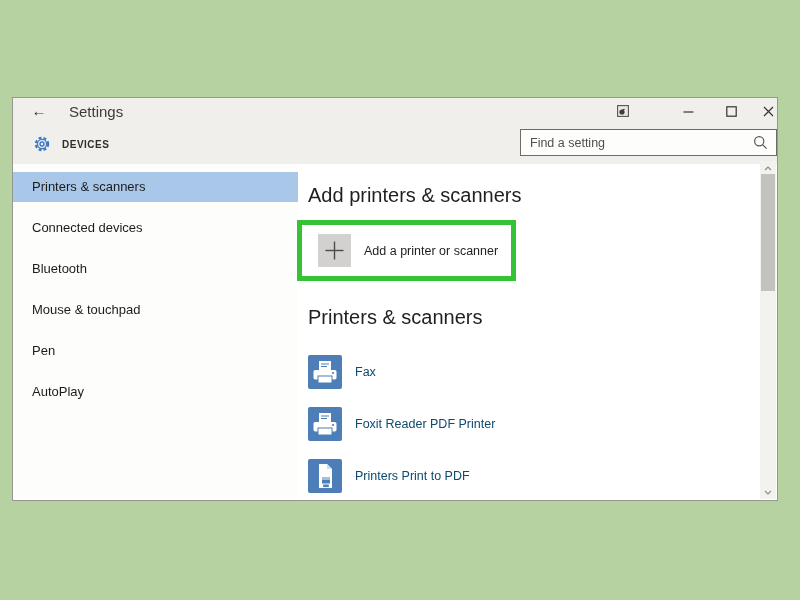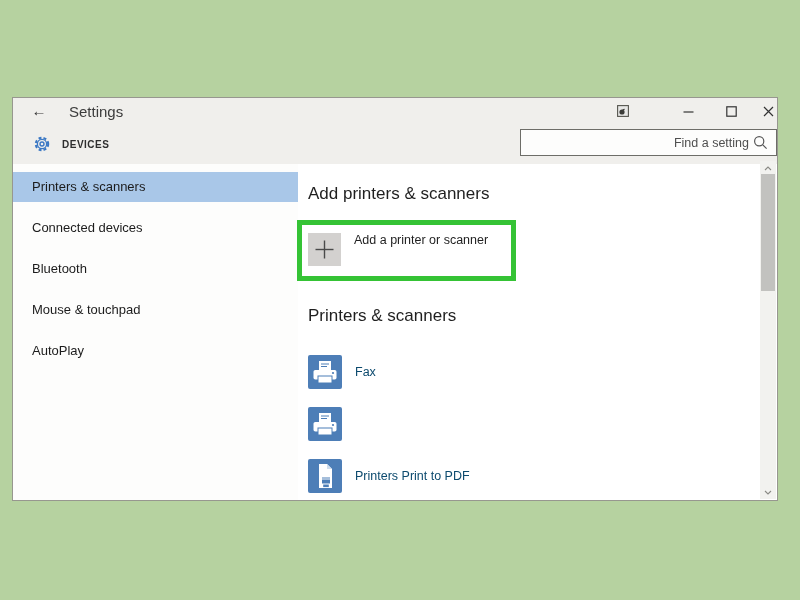--- a/index.html
+++ b/index.html
@@ -26,40 +26,40 @@
          align-items:center; justify-content:center; }
   .ctl-min { left:659px; } .ctl-max { left:702px; } .ctl-close { left:739px; }
 
   .page-head { position:absolute; left:20px; top:35px; height:22px; display:flex; align-items:center; gap:11px; }
   .page-title { font-size:10px; font-weight:600; letter-spacing:0.5px; color:#2e2e2e; }
 
   .searchbox { position:absolute; left:507px; top:31px; width:257px; height:27px;
                background:#fdfdfc; border:1px solid #6d6d68; display:flex; align-items:center; }
   .searchbox input { flex:1; border:none; outline:none; background:transparent;
                      font-family:"Liberation Sans", sans-serif; font-size:12.5px; color:#444;
-                     padding:0 4px 0 9px;text-align:right; }
+                     padding:0 4px 0 9px; }
   .searchbox input::placeholder { color:#4f4f4f; opacity:1; }
   .search-glyph { width:15px; height:15px; margin-right:8px; flex:0 0 auto; }
 
   
   .sidebar { position:absolute; left:0; top:66px; width:285px; bottom:0; background:#fdfdfc; padding-top:8px; }
   .side-item { height:30px; line-height:30px; margin-bottom:11px; padding-left:19px;
                font-size:13px; color:#1c1c1c; cursor:default; white-space:nowrap; }
   .side-item.selected { background:#a9c7e8; }
 
   
   .main { position:absolute; left:285px; top:66px; right:17px; bottom:0; background:#fff; }
-  .h-section { position:absolute; left:10px; font-size:17px; font-weight:400; color:#1f1f1f; white-space:nowrap; }
+  .h-section { position:absolute; left:10px; font-size:20px; font-weight:400; color:#1f1f1f; white-space:nowrap; }
   .h-add { top:20px; }
   .h-list { top:142px; }
 
   .highlight-box { position:absolute; left:-1px; top:56px; width:219px; height:61px;
                    border:5px solid #35c335; background:#fff; }
-  .add-btn { position:absolute; left:6px; top:8px; right:2px; height:35px;
-             display:flex; align-items:flex-start; gap:13px; background:none; border:none;
+  .add-btn { position:absolute; left:16px; top:8px; right:2px; height:35px;
+             display:flex; align-items:center; gap:13px; background:none; border:none;
              font-family:"Liberation Sans", sans-serif; cursor:default; }
   .plus-tile { width:33px; height:33px; background:#d3d1cf; flex:0 0 auto;
                display:flex; align-items:center; justify-content:center; }
   .add-label { font-size:12.5px; color:#1f1f1f; white-space:nowrap; }
 
   .printer-list { position:absolute; left:10px; top:191px; }
   .printer-row { display:flex; align-items:center; gap:13px; height:34px; margin-bottom:18px; }
   .tile { width:34px; height:34px; flex:0 0 auto; }
   .printer-name { font-size:12.5px; color:#0c4a6e; white-space:nowrap; }
 
@@ -126,20 +126,21 @@
           </svg>
         </span>
       </div>
     </div>
 
     <nav class="sidebar">
       <div class="side-item selected">Printers &amp; scanners</div>
       <div class="side-item">Connected devices</div>
       <div class="side-item">Bluetooth</div>
       <div class="side-item">Mouse &amp; touchpad</div>
+      <div class="side-item">Pen</div>
       <div class="side-item">AutoPlay</div>
     </nav>
 
     <main class="main">
       <h1 class="h-section h-add">Add printers &amp; scanners</h1>
 
       <div class="highlight-box">
         <button class="add-btn">
           <span class="plus-tile">
             <svg width="21" height="21" viewBox="0 0 21 21">
@@ -175,20 +176,21 @@
             <svg width="34" height="34" viewBox="0 0 34 34">
               <rect width="34" height="34" rx="2" fill="#4d7eb7"></rect>
               <rect x="11" y="6" width="12" height="9" fill="#fff"></rect>
               <line x1="13" y1="9" x2="21" y2="9" stroke="#4d7eb7" stroke-width="1"></line>
               <line x1="13" y1="11.5" x2="19" y2="11.5" stroke="#4d7eb7" stroke-width="1"></line>
               <rect x="5.5" y="15" width="23" height="9.5" rx="1.8" fill="#fff"></rect>
               <rect x="10" y="21" width="14" height="7" fill="#fff" stroke="#4d7eb7" stroke-width="1"></rect>
               <circle cx="25" cy="18" r="1.1" fill="#4d7eb7"></circle>
             </svg>
           </span>
+          <span class="printer-name">Foxit Reader PDF Printer</span>
         </div>
 
         <div class="printer-row">
           <span class="tile">
             <svg width="34" height="34" viewBox="0 0 34 34">
               <rect width="34" height="34" rx="2" fill="#4d7eb7"></rect>
               <path d="M11 5 h8 l5 5 v19 h-13 z" fill="#fff"></path>
               <path d="M19 5 l5 5 h-5 z" fill="#cfdded"></path>
               <rect x="14" y="20.5" width="8" height="4" fill="#4d7eb7"></rect>
               <rect x="15.2" y="25.5" width="5.6" height="2.6" fill="#4d7eb7"></rect>

